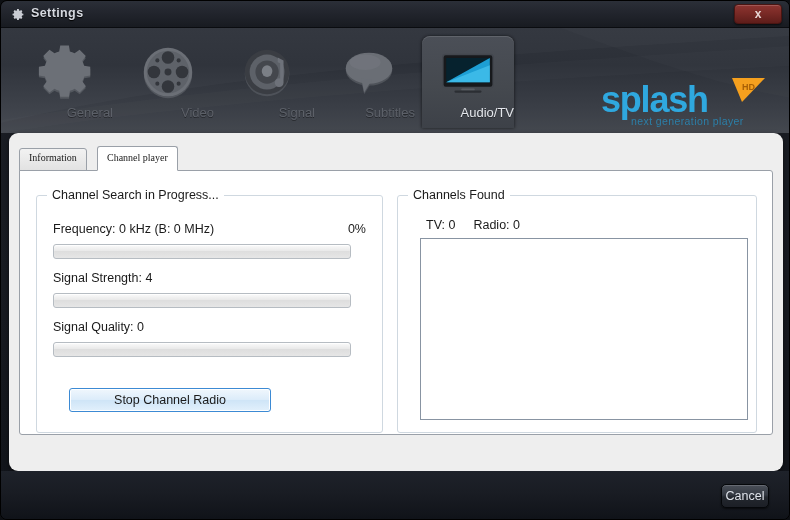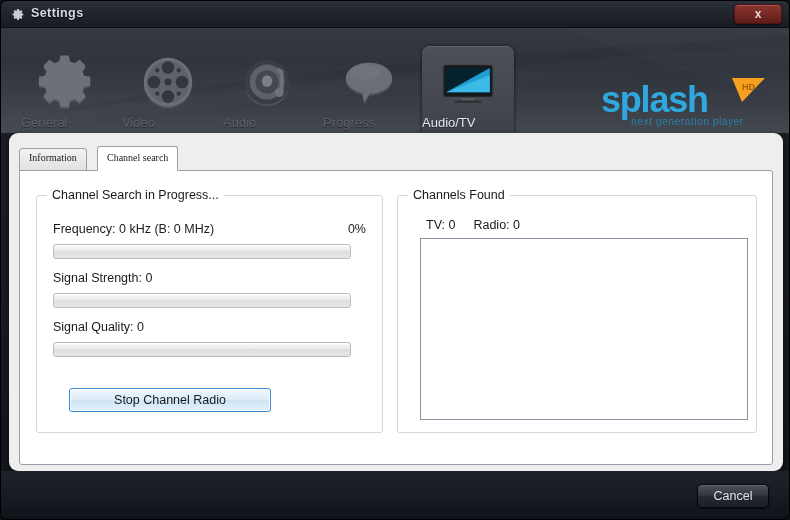--- a/index.html
+++ b/index.html
@@ -56,23 +56,23 @@
   
   #header {
     position: absolute; left: 0; top: 27px;
     width: 790px; height: 105px;
     background: linear-gradient(180deg, #30343c 0%, #2c3038 35%, #3a3e46 75%, #44484f 100%);
     overflow: hidden;
   }
   #header-swoosh { position: absolute; left: 0; top: 0; width: 790px; height: 105px; }
 
   .nav-item {
-    position: absolute; top: 18px;
+    position: absolute; top: 8px;
     width: 92px; height: 92px;
-    text-align: left;
+    text-align: right;
     cursor: pointer;
   }
   .nav-item .nav-label {
     position: absolute; left: 0; bottom: 8px; width: 100%;
     font-size: 13px;
     color: #5c6068;
     text-shadow: 0 1px 0 rgba(0,0,0,.4);
   }
   .nav-item .nav-ico {
     position: absolute; left: 50%; top: 6px;
@@ -126,21 +126,21 @@
     border: 1px solid #9aa0a8;
     border-bottom: 1px solid #fff;
     border-radius: 3px 3px 0 0;
     height: 25px;
     top: -2px;
     padding-top: 5px;
     z-index: 3;
   }
   #tabbody {
     position: absolute; left: 10px; top: 37px;
-    width: 754px; height: 295px;
+    width: 754px; height: 265px;
     background: #fff;
     border: 1px solid #9aa0a8;
     border-radius: 0 3px 3px 3px;
   }
 
   
   .groupbox {
     position: absolute;
     border: 1px solid #cfd8e0;
     border-radius: 3px;
@@ -195,21 +195,21 @@
 
   
   #footer {
     position: absolute; left: 0; top: 470px;
     width: 790px; height: 50px;
     background: linear-gradient(180deg, #1e222a 0%, #191c23 45%, #0f1218 100%);
     border-radius: 0 0 6px 6px;
   }
   #cancel-btn {
     position: absolute; right: 22px; top: 13px;
-    width: 72px; height: 24px;
+    width: 48px; height: 24px;
     background: linear-gradient(180deg, #4a4f58 0%, #343942 45%, #23272e 55%, #1c1f26 100%);
     border: 1px solid #05070a;
     border-radius: 5px;
     box-shadow: inset 0 1px 0 rgba(255,255,255,.16), 0 1px 2px rgba(0,0,0,.6);
     color: #dfe3ea;
     font-size: 12.5px;
     line-height: 22px; text-align: center;
     cursor: pointer;
   }
 </style>
@@ -270,32 +270,32 @@
 
     <div class="nav-item" style="left:222px">
       <svg class="nav-ico" viewBox="0 0 64 64">
         <circle cx="30" cy="33" r="23" fill="#4e5259"></circle>
         <circle cx="30" cy="31" r="23" fill="#3a3d43"></circle>
         <circle cx="30" cy="31" r="18" fill="#5d6168"></circle>
         <circle cx="30" cy="31" r="12" fill="#44474d"></circle>
         <ellipse cx="30" cy="30" rx="5.5" ry="6" fill="#7b7f86"></ellipse>
         <path d="M41 16 L47 19 L47 42 a4.5 4.5 0 11-3.5-4.4 L43.5 22 L41 21 Z" fill="#6e727a"></path>
       </svg>
-      <div class="nav-label">Audio</div>
+      <div class="nav-label">Signal</div>
     </div>
 
     <div class="nav-item" style="left:322px">
       <svg class="nav-ico" viewBox="0 0 64 64">
         <ellipse cx="32" cy="29" rx="24" ry="16" fill="#4f535a"></ellipse>
         <path d="M24 40 L27 54 L35 41 Z" fill="#4f535a"></path>
         <ellipse cx="32" cy="27" rx="24" ry="16" fill="#6a6e75"></ellipse>
         <path d="M24 38 L27 52 L35 39 Z" fill="#6a6e75"></path>
         <ellipse cx="28" cy="21" rx="16" ry="8" fill="#757980" opacity=".55"></ellipse>
       </svg>
-      <div class="nav-label">Progress</div>
+      <div class="nav-label">Subtitles</div>
     </div>
 
     <div class="nav-item active" style="left:421px">
       <svg class="nav-ico" viewBox="0 0 64 64">
         <rect x="6" y="13" width="52" height="34" rx="3" fill="#17191c"></rect>
         <rect x="6" y="13" width="52" height="34" rx="3" fill="none" stroke="#43474e" stroke-width="1.6"></rect>
         <rect x="9.5" y="16.5" width="45" height="25" fill="#06222e"></rect>
         <path d="M9.5 41.5 L54.5 16.5 L54.5 41.5 Z" fill="#1d9fd4"></path>
         <path d="M9.5 41.5 L54.5 24 L54.5 41.5 Z" fill="#49c4ef" opacity=".7"></path>
         <rect x="25" y="48" width="14" height="2.4" rx="1" fill="#5a5e65"></rect>
@@ -309,33 +309,33 @@
       <text x="32" y="49" font-family="Liberation Sans, sans-serif" font-size="10.5" fill="#2b7fa8" letter-spacing=".4">next generation player</text>
       <path d="M133 2 L166 2 L143 26 Z" fill="#f5a01e"></path>
       <text x="143" y="14" font-family="Liberation Sans, sans-serif" font-size="9" font-weight="bold" fill="#a85f05">HD</text>
     </svg>
   </div>
 
   <div id="panel">
 
     <div id="tabstrip">
       <div class="tab inactive" style="left:0">Information</div>
-      <div class="tab active" style="left:78px">Channel search</div>
+      <div class="tab active" style="left:78px">Channel player</div>
     </div>
 
     <div id="tabbody">
 
       <div class="groupbox" id="gb-search">
         <div class="gb-title">Channel Search in Progress...</div>
 
         <div class="field-label" style="left:16px; top:26px;">Frequency: 0 kHz (B: 0 MHz)</div>
         <div class="field-label" style="right:16px; top:26px;">0%</div>
         <div class="pbar" style="left:16px; top:48px; width:298px;"></div>
 
-        <div class="field-label" style="left:16px; top:75px;">Signal Strength: 0</div>
+        <div class="field-label" style="left:16px; top:75px;">Signal Strength: 4</div>
         <div class="pbar" style="left:16px; top:97px; width:298px;"></div>
 
         <div class="field-label" style="left:16px; top:124px;">Signal Quality: 0</div>
         <div class="pbar" style="left:16px; top:146px; width:298px;"></div>
 
         <div id="stop-btn">Stop Channel Radio</div>
       </div>
 
       <div class="groupbox" id="gb-found">
         <div class="gb-title">Channels Found</div>

